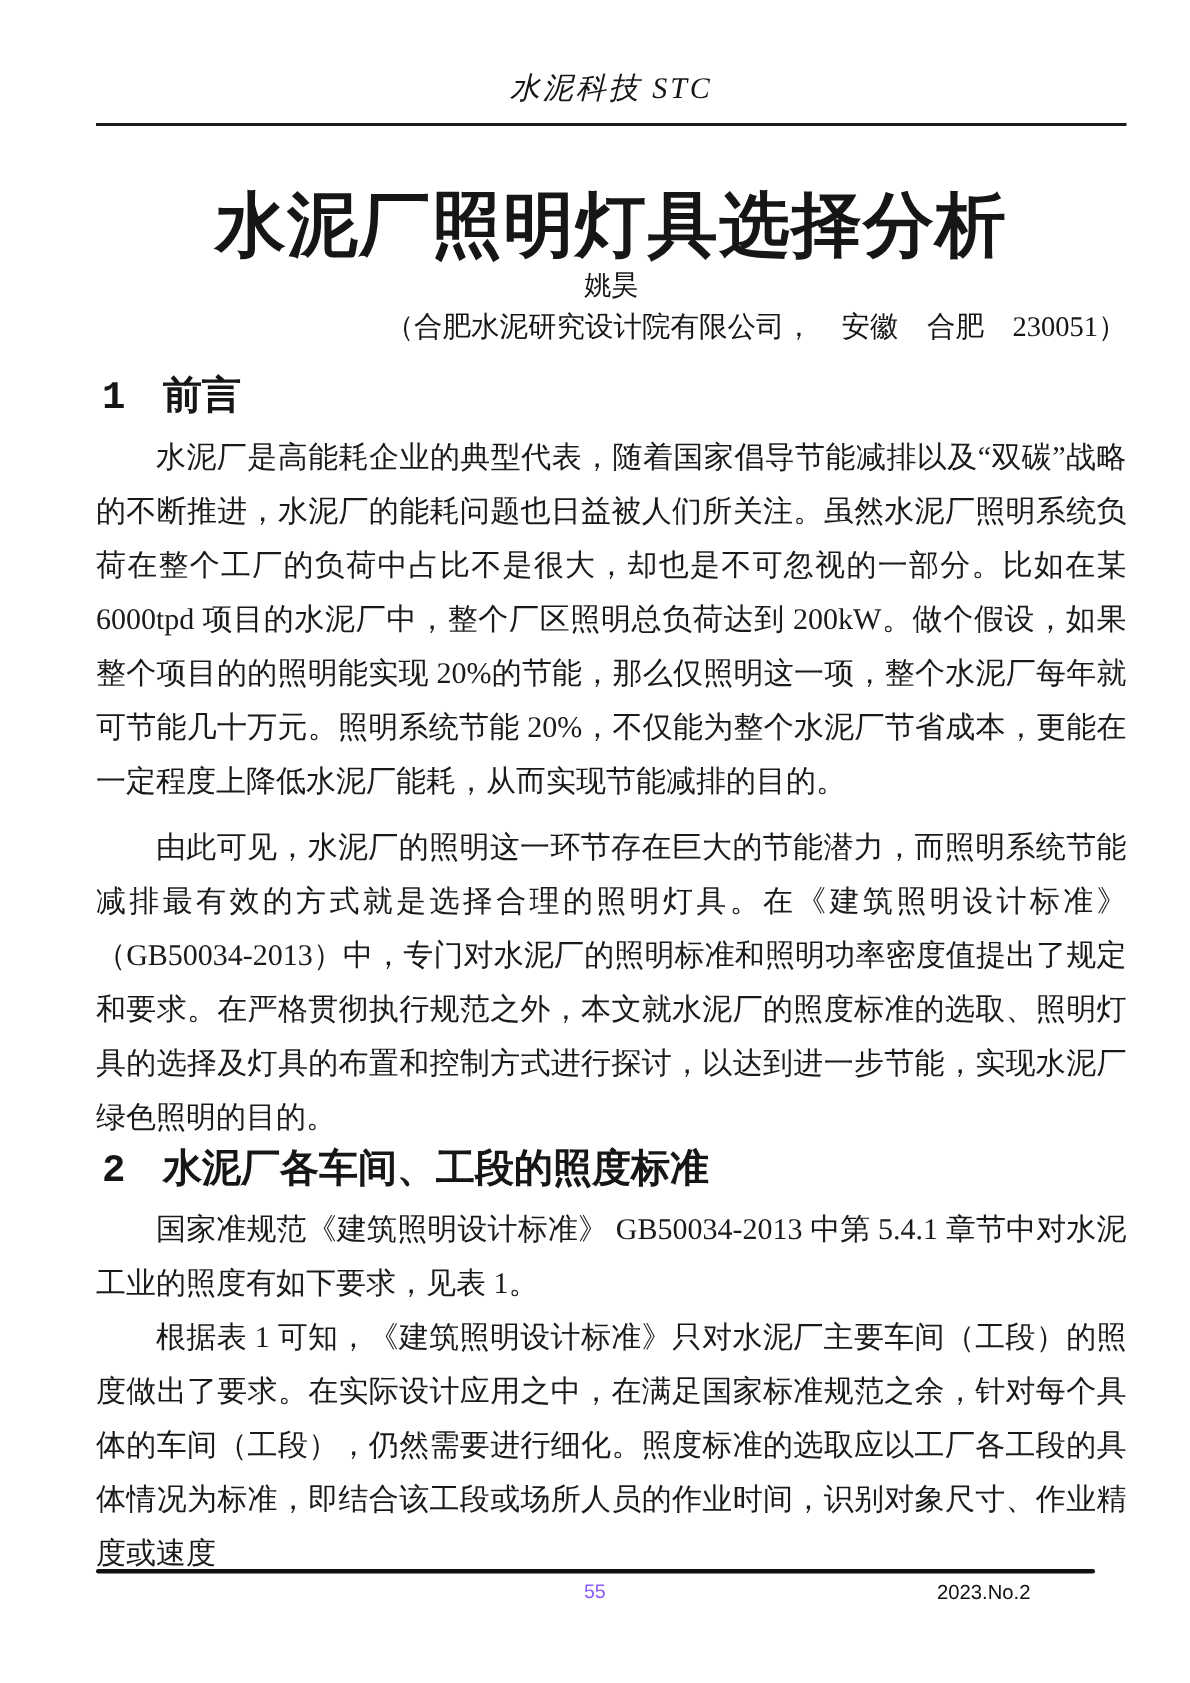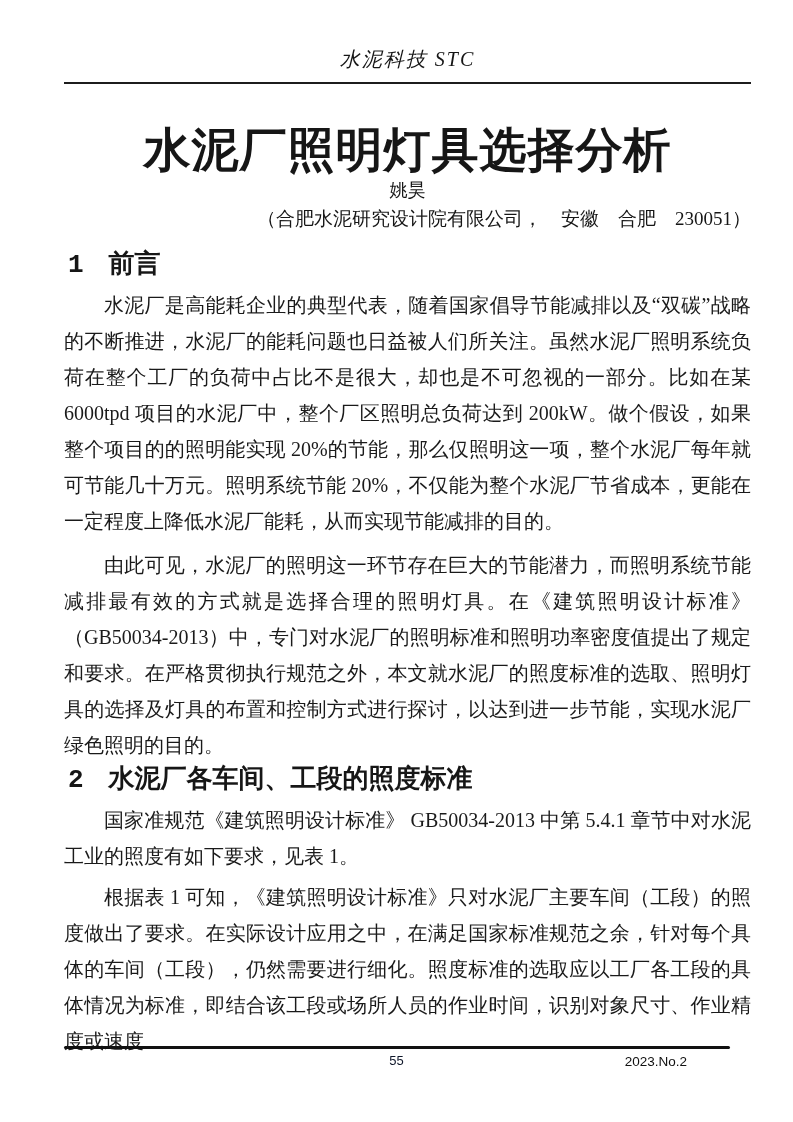--- a/index.html
+++ b/index.html
@@ -63,40 +63,40 @@
     font-size: 20px;
     line-height: 36px;
     text-align: justify;
     text-justify: inter-character;
     text-indent: 2em;
     color: #1a1a1a;
   }
   .p-first { margin-top: 7px; }
   .p-next  { margin-top: 8px; }
   .p-third { margin-top: 7px; }
-  .p-fourth{ margin-top: 5px; }
+  .p-fourth{ }
   .footer-rule {
     position: absolute;
     left: 64px;
     right: 63px;
     top: 1046px;
     height: 3px;
     background: #111111;
     border-radius: 2px;
   }
   .footer-page-number {
     position: absolute;
     left: 0;
     top: 1052px;
     width: 100%;
     text-align: center;
     font-size: 13px;
     line-height: 18px;
     font-family: "Liberation Sans", sans-serif;
-    color: #0f172a;
+    color: #8b5cf6;
   }
   .footer-issue {
     position: absolute;
     top: 1053px;
     right: 106px;
     font-size: 13.5px;
     line-height: 18px;
     font-family: "Liberation Sans", sans-serif;
     color: #111111;
   }

